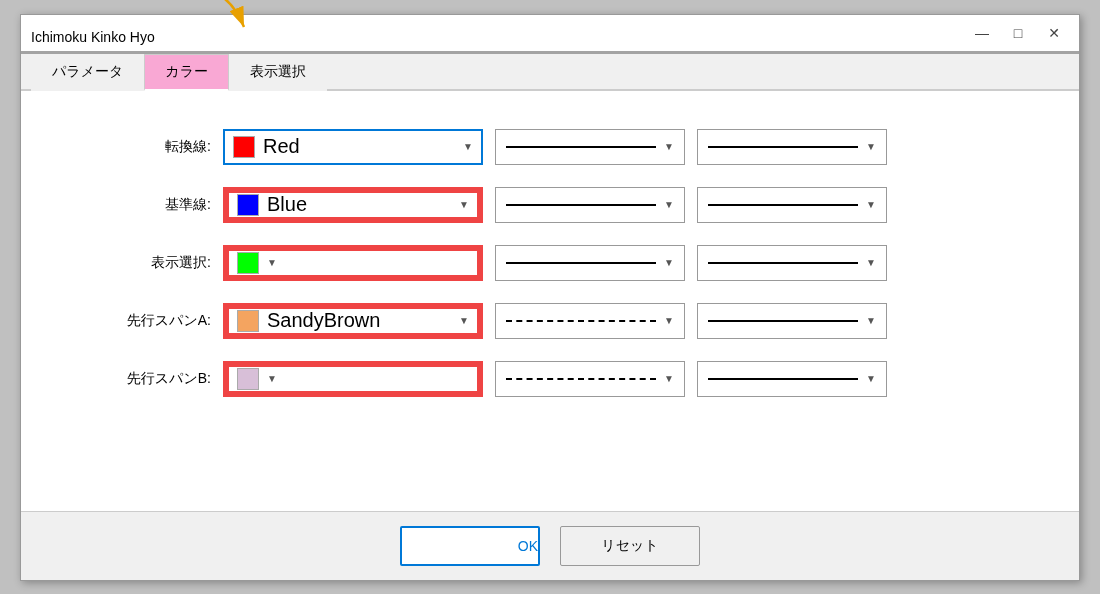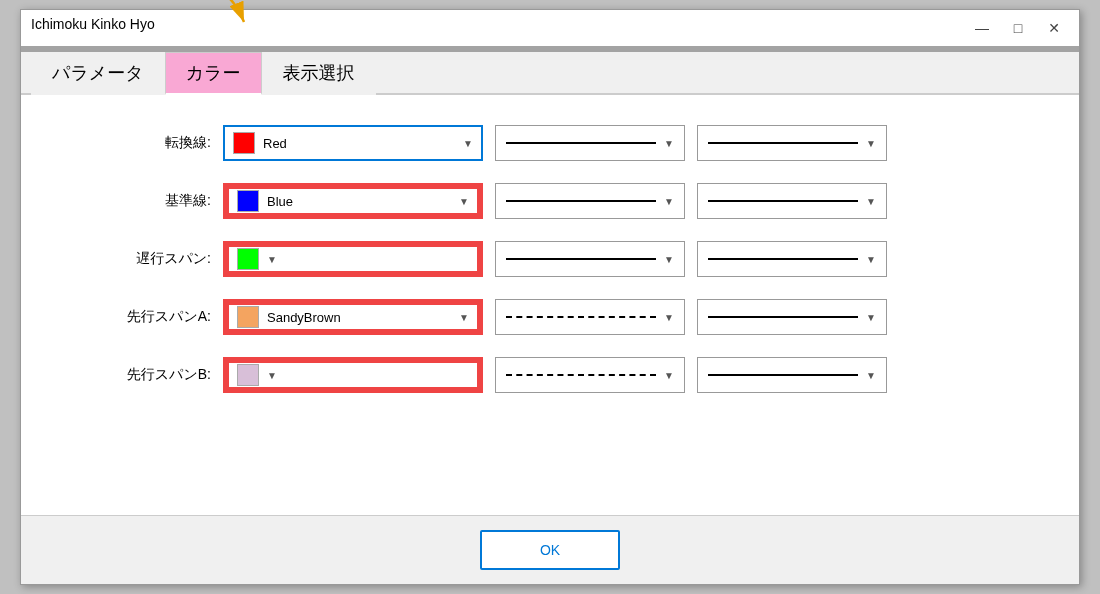--- a/index.html
+++ b/index.html
@@ -14,23 +14,23 @@
     }
     .window {
       width: 1060px;
       background: #f0f0f0;
       border: 1px solid #999;
       box-shadow: 2px 2px 8px rgba(0,0,0,0.3);
     }
     .title-bar {
       background: #fff;
       display: flex;
-      align-items: flex-start;
+      align-items: flex-end;
       padding: 6px 10px;
-      border-bottom: 6px solid #a3a3a3;
+      border-bottom: 3px solid #a3a3a3;
       position: relative;
     }
     .title-text {
       font-size: 14px;
       color: #000;
       flex: 1;
     }
     .title-controls {
       display: flex;
       gap: 6px;
@@ -49,38 +49,38 @@
     }
     
     .tabs {
       display: flex;
       background: #f0f0f0;
       border-bottom: 2px solid #ccc;
       padding: 0 10px;
     }
     .tab {
       padding: 8px 20px;
-      font-size: 18px;
+      font-size: 14px;
       cursor: pointer;
       border: 1px solid transparent;
       border-bottom: none;
       margin-bottom: -2px;
       background: #f0f0f0;
       color: #000;
     }
     .tab.active {
       background: #f9a8d4;
       border: 1px solid #ccc;
       border-bottom: 2px solid #fff;
       font-weight: 500;
     }
     
     .content {
       background: #fff;
-      padding: 30px 60px;
+      padding: 38px 60px;
       min-height: 420px;
     }
     .row {
       display: flex;
       align-items: center;
       margin-bottom: 22px;
       gap: 12px;
     }
     .row-label {
       width: 130px;
@@ -104,21 +104,21 @@
     }
     .color-swatch {
       width: 22px;
       height: 22px;
       margin-right: 8px;
       flex-shrink: 0;
       border: 1px solid #aaa;
     }
     .color-label {
       flex: 1;
-      font-size: 13px;
+      font-size: 20px;
     }
     .dropdown-arrow {
       font-size: 10px;
       color: #555;
     }
     .line-select {
       width: 190px;
       height: 36px;
       display: flex;
       align-items: center;
@@ -155,20 +155,21 @@
       cursor: pointer;
       border: 1px solid #999;
       background: #f0f0f0;
       border-radius: 2px;
     }
     .footer-btn.primary {
       border: 2px solid #0078d7;
       background: #fff;
       color: #0078d7;
       font-weight: 500;
+      text-align: right;
     }
 
     
     .arrow-svg {
       position: absolute;
       top: -30px;
       left: 168px;
     }
   </style>
 </head>
@@ -230,21 +231,21 @@
         <div class="line-preview"></div>
         <span class="dropdown-arrow">▼</span>
       </div>
       <div class="line-select">
         <div class="line-preview"></div>
         <span class="dropdown-arrow">▼</span>
       </div>
     </div>
 
     <div class="row">
-      <div class="row-label">遅行スパン:</div>
+      <div class="row-label">表示選択:</div>
       <div class="color-select normal">
         <div class="color-swatch" style="background:#00ff00;"></div>
         <span class="dropdown-arrow">▼</span>
       </div>
       <div class="line-select">
         <div class="line-preview"></div>
         <span class="dropdown-arrow">▼</span>
       </div>
       <div class="line-select">
         <div class="line-preview"></div>
@@ -282,14 +283,15 @@
       <div class="line-select">
         <div class="line-preview"></div>
         <span class="dropdown-arrow">▼</span>
       </div>
     </div>
 
   </div>
 
   <div class="footer">
     <button class="footer-btn primary">OK</button>
+    <button class="footer-btn">リセット</button>
   </div>
 </div>
 
 </body></html>

